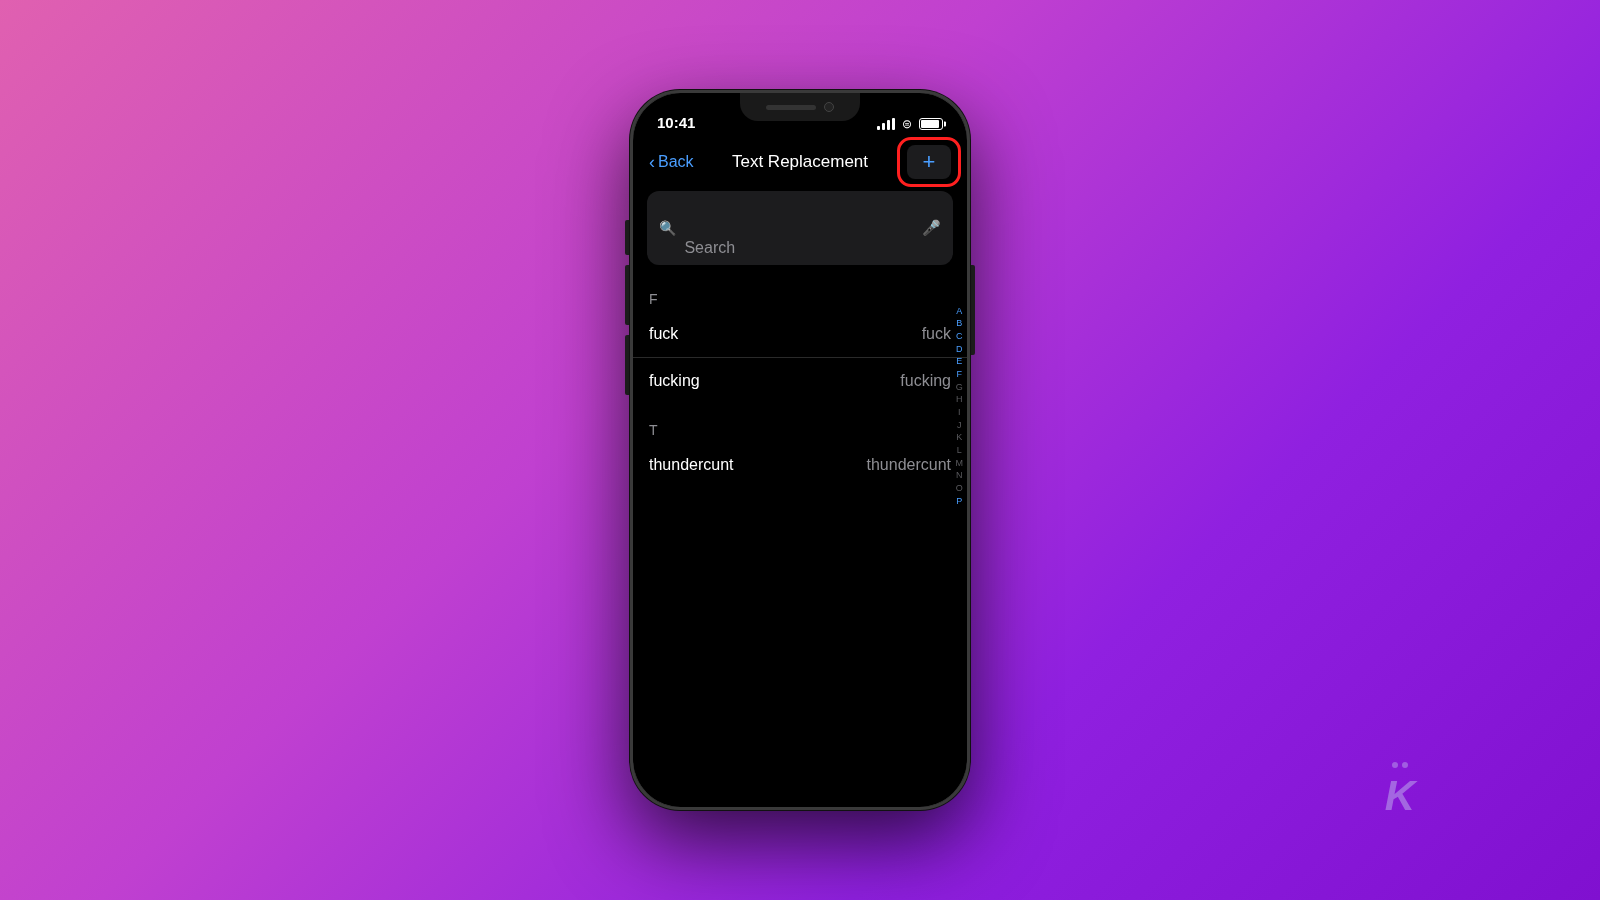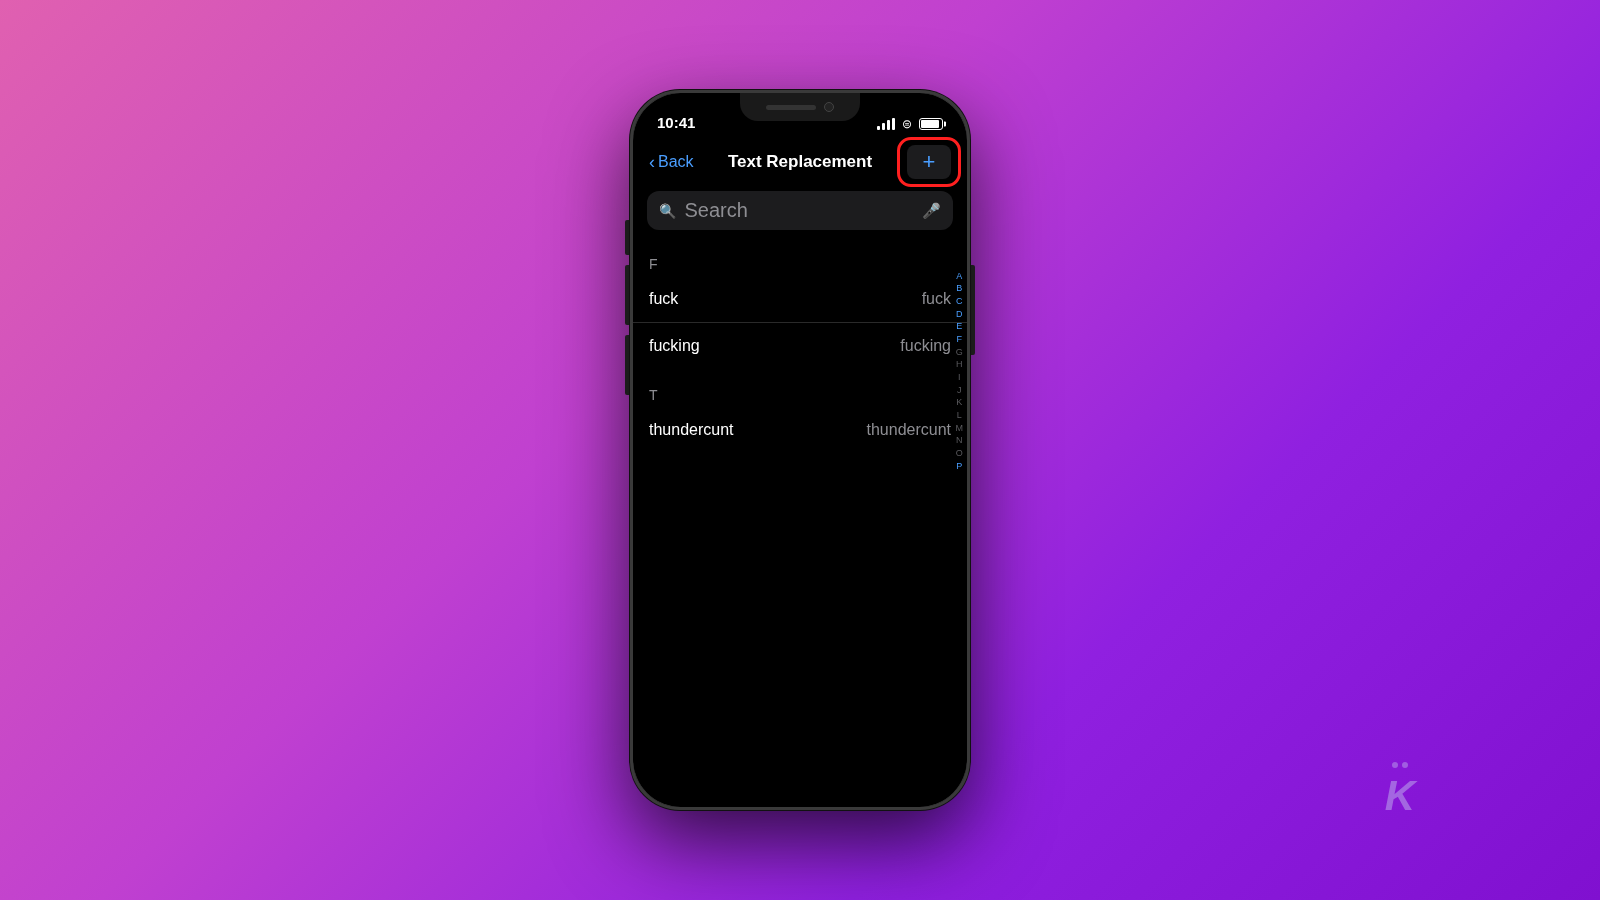--- a/index.html
+++ b/index.html
@@ -196,21 +196,21 @@
     }
     .back-chevron {
       font-size: 18px;
       color: #4a9eff;
     }
     .nav-title {
       position: absolute;
       left: 50%;
       transform: translateX(-50%);
       font-size: 17px;
-      font-weight: 700;
+      font-weight: 400;
       color: #fff;
       white-space: nowrap;
     }
     .add-btn-wrapper {
       margin-left: auto;
       position: relative;
     }
     .add-btn-highlight {
       position: absolute;
       top: -8px;
@@ -248,21 +248,22 @@
       padding: 8px 12px;
       gap: 8px;
     }
     .search-icon {
       color: #8e8e93;
       font-size: 14px;
     }
     .search-placeholder {
       flex: 1;
       color: #8e8e93;
-      font-size: 20px;
+      font-size: 16px;
+      margin-top: 40px;
     }
     .mic-icon {
       color: #8e8e93;
       font-size: 15px;
     }
 
     
     .content {
       padding: 8px 0;
     }

